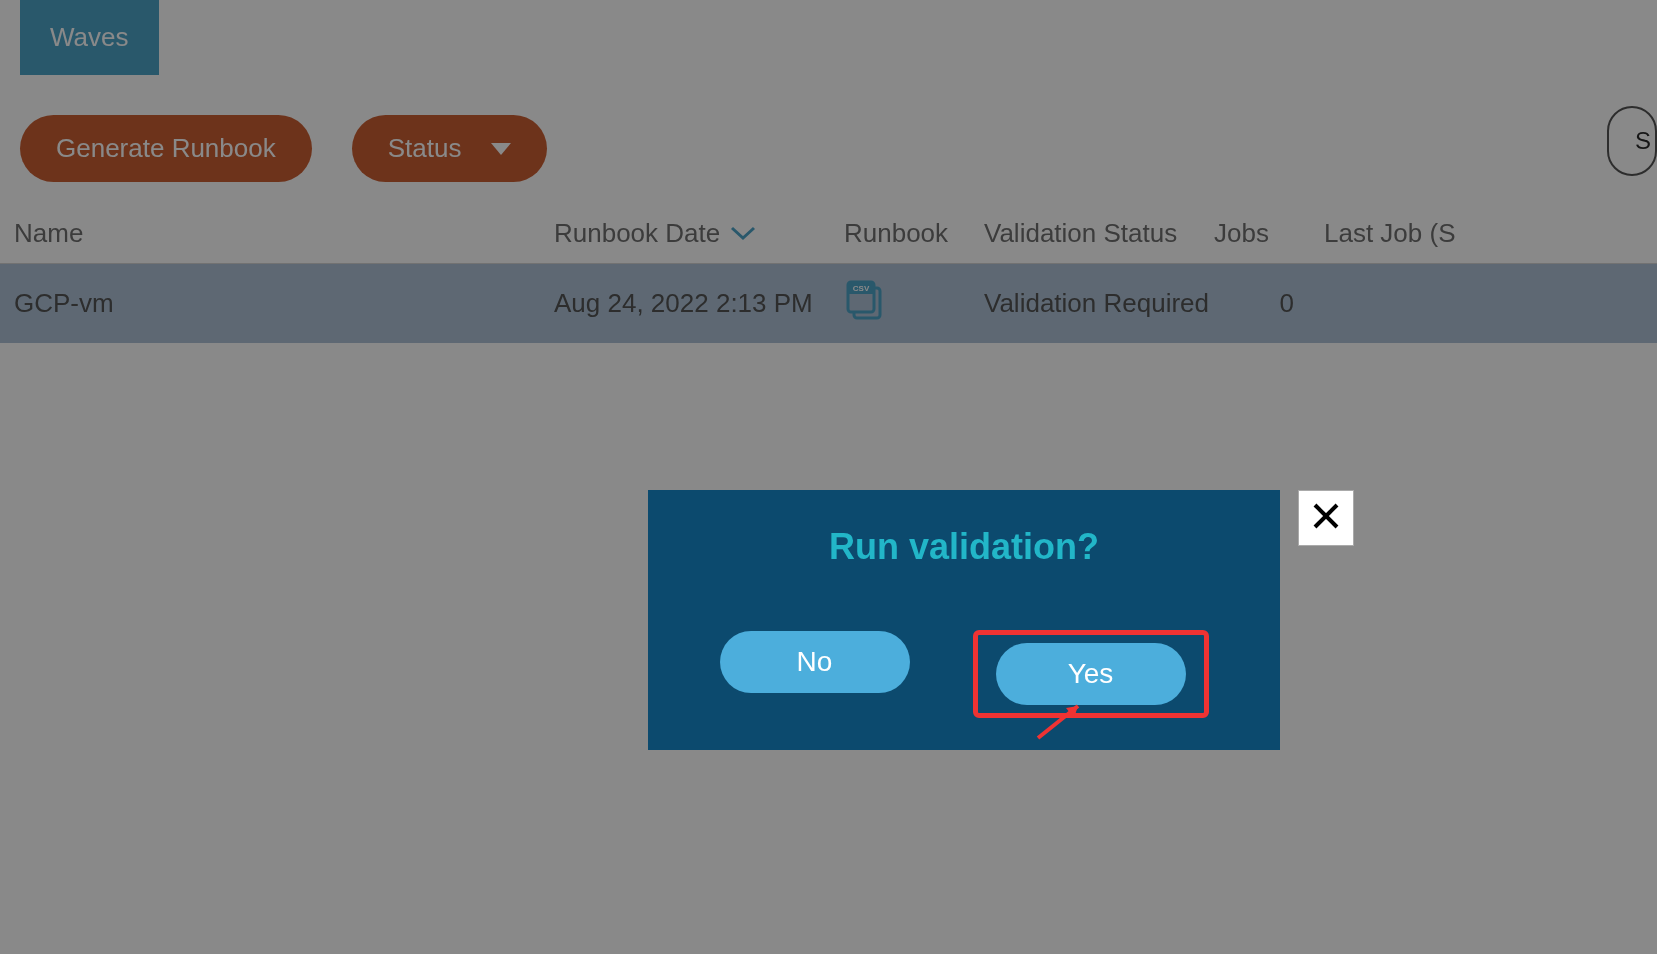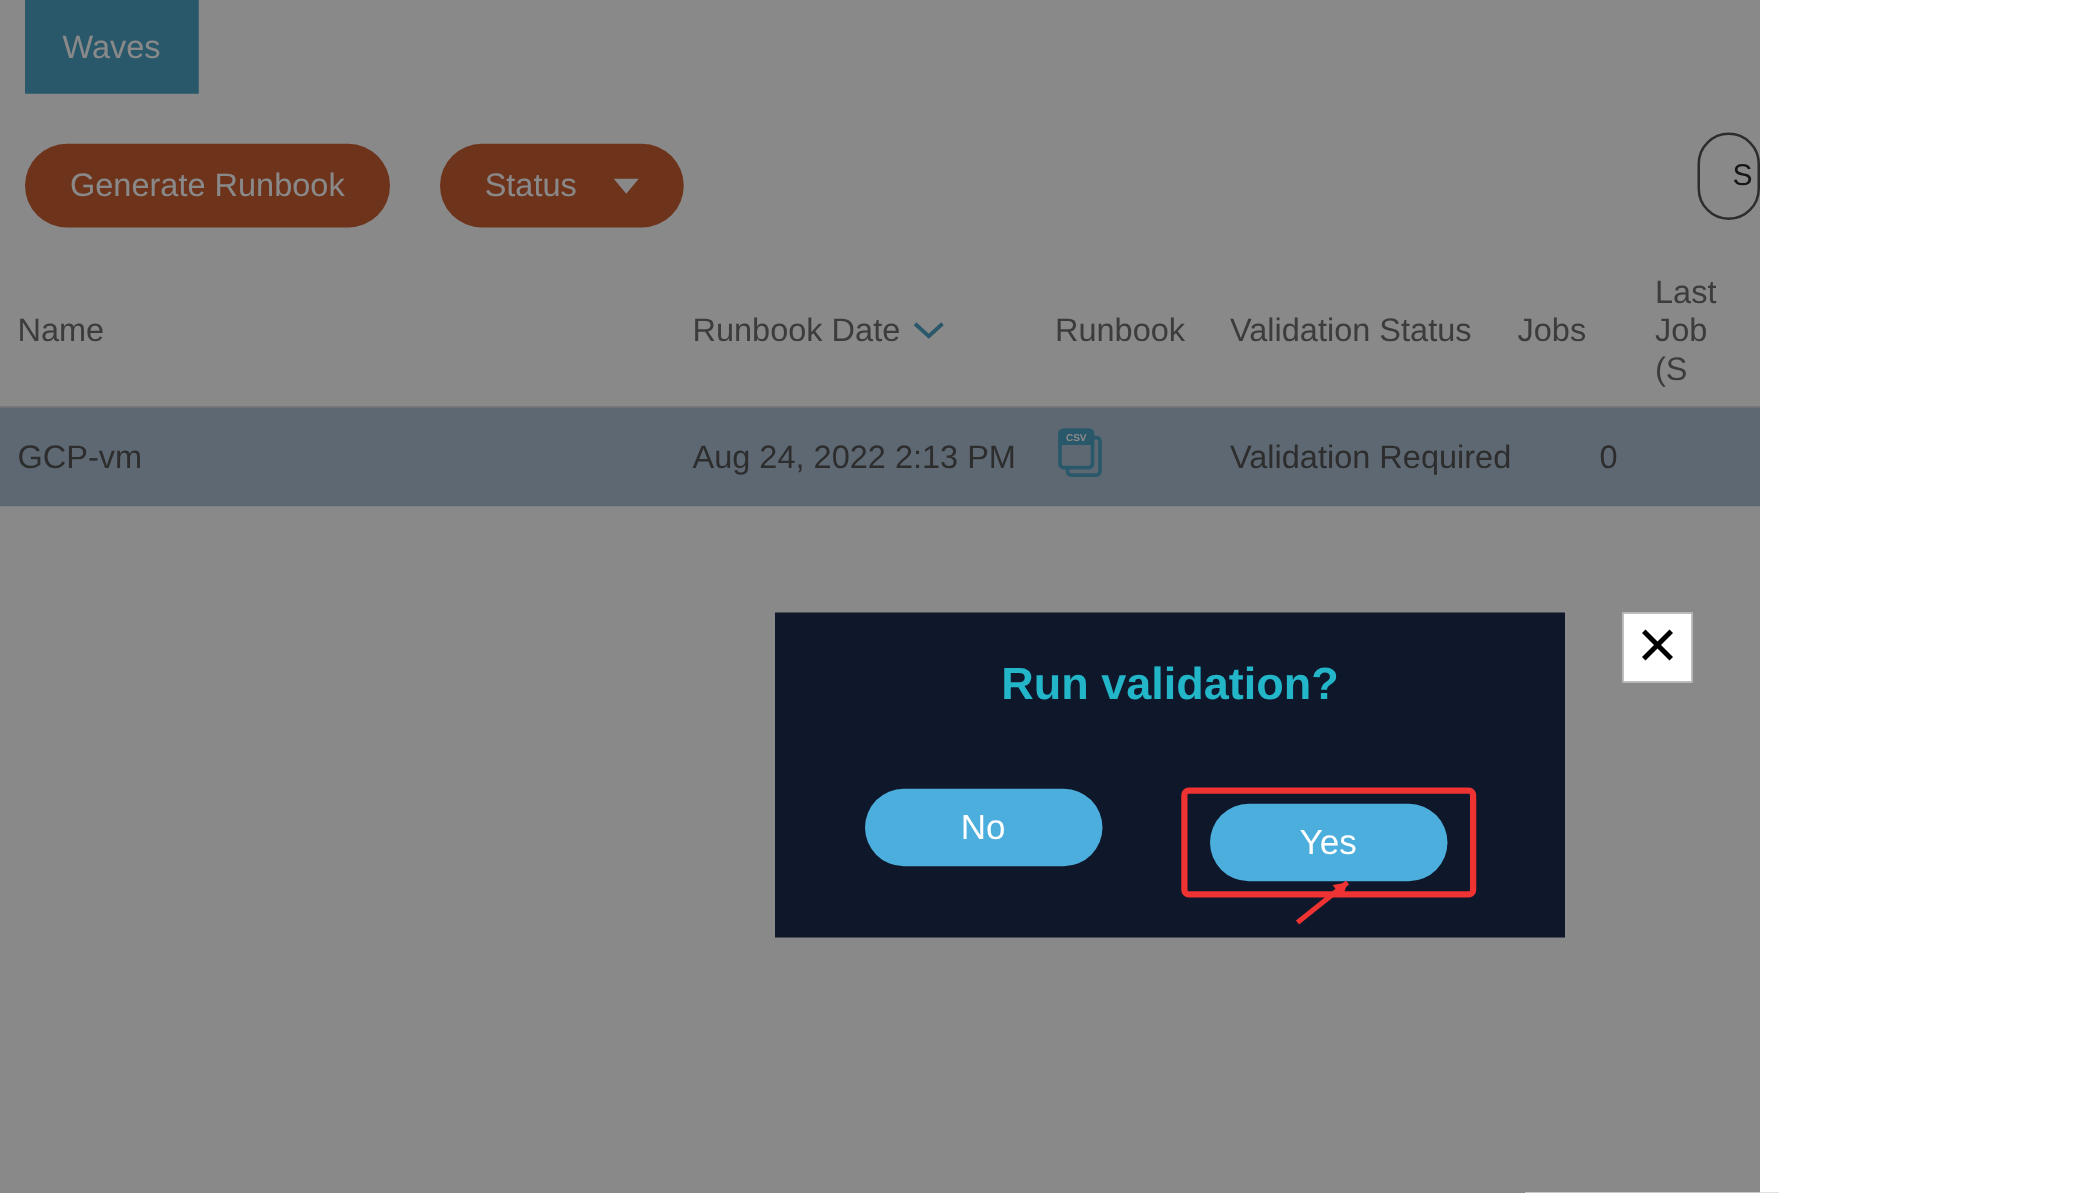--- a/index.html
+++ b/index.html
@@ -1,17 +1,17 @@
 <!DOCTYPE html>
 <html><head>
 <meta charset="utf-8">
 <style>
   * { box-sizing: border-box; margin: 0; padding: 0; }
   html, body { width: 1670px; height: 954px; font-family: -apple-system, "Segoe UI", "Helvetica Neue", Arial, sans-serif; overflow: hidden; background:#fff; }
-  .page { position: relative; width: 1408px; height: 954px; }
+  .page { position: relative; width: 1657px; height: 954px; }
 
   
   .tab-bar { padding-left: 20px; }
   .tab-waves {
     display: inline-block;
     background: #2c92bd;
     color: #fff;
     font-size: 26px;
     padding: 22px 30px;
   }
@@ -84,23 +84,23 @@
   .csv-icon svg { width:44px; height:40px; }
   .jobs-val { text-align: right; padding-right: 30px; }
 
   
   .overlay {
     position: absolute; inset: 0;
     background: rgba(40,40,40,0.55);
   }
   .modal {
     position: absolute;
-    left: 620px; top: 490px;
+    left: 648px; top: 490px;
     width: 632px;
-    background: #0f172a;
+    background: #0c4a6e;
     padding: 36px 40px 32px 40px;
   }
   .modal-title {
     text-align: center;
     color: #22b6c8;
     font-size: 36px;
     font-weight: 600;
     margin-bottom: 38px;
   }
   .modal-actions {

